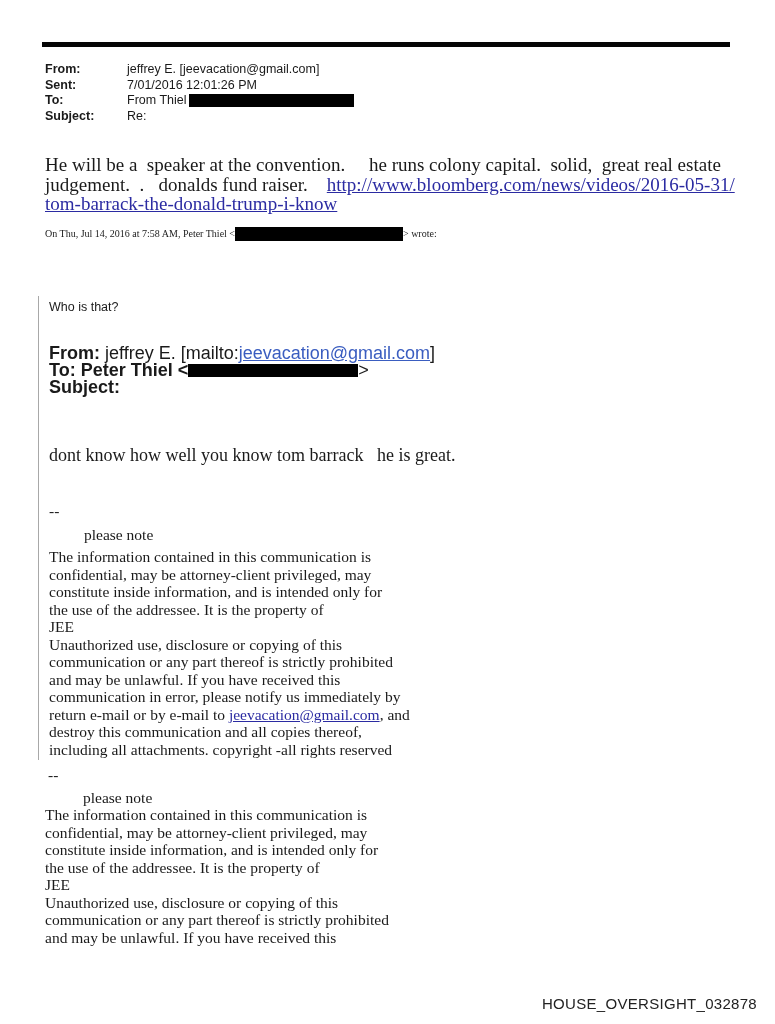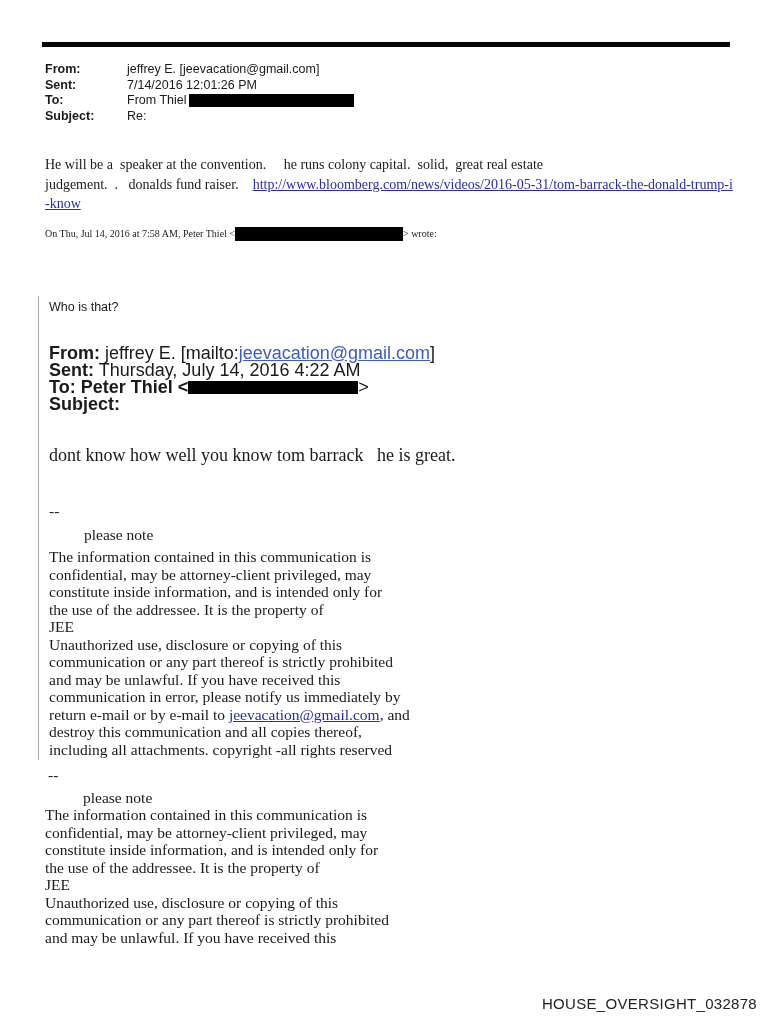--- a/index.html
+++ b/index.html
@@ -15,21 +15,21 @@
   .hdr-row{display:flex;align-items:center;}
   .hdr-label{width:62px;font-weight:bold;flex:0 0 62px;}
   .hdr-value{white-space:pre;margin-left:20px;}
 
   .redaction{display:inline-block;background:#000;vertical-align:middle;}
   .redaction.r1{width:165px;height:13px;margin-left:2px;}
   .redaction.r2{width:168px;height:14px;margin-bottom:2px;}
   .redaction.r3{width:170px;height:13px;margin-bottom:1px;}
 
   
-  .body-text{position:absolute;left:45px;top:155px;width:692px;font-size:14px;line-height:19.5px;white-space:pre-wrap;}
+  .body-text{position:absolute;left:45px;top:155px;width:692px;font-size:19px;line-height:19.5px;white-space:pre-wrap;}
   a.lnk{text-decoration:underline;cursor:pointer;}
   .lnk-serif{color:#2b2ba2;}
   .lnk-sans{color:#3a5dc0;}
   .break-url{word-break:break-all;}
 
   .reply-line{position:absolute;left:45px;top:227px;font-size:10px;white-space:pre;}
 
   
   .quote-block{position:absolute;left:38px;top:248px;width:620px;height:464px;border-left:1px solid #a8a8a8;margin-top:48px;}
   .question{position:absolute;left:10px;top:4px;font-family:"Liberation Sans","DejaVu Sans",sans-serif;font-size:12.5px;}
@@ -52,21 +52,21 @@
 
 <div class="top-rule"></div>
 
 <div class="email-header">
   <div class="hdr-row">
     <span class="hdr-label">From:</span>
     <span class="hdr-value">jeffrey E. [jeevacation@gmail.com]</span>
   </div>
   <div class="hdr-row">
     <span class="hdr-label">Sent:</span>
-    <span class="hdr-value">7/14/2016 12:01:26 PM</span>
+    <span class="hdr-value">7/01/2016 12:01:26 PM</span>
   </div>
   <div class="hdr-row">
     <span class="hdr-label">To:</span>
     <span class="hdr-value">From Thiel</span>
     <span class="redaction r1"></span>
   </div>
   <div class="hdr-row">
     <span class="hdr-label">Subject:</span>
     <span class="hdr-value">Re:</span>
   </div>
@@ -75,21 +75,20 @@
 <div class="body-text"><span>He will be a  speaker at the convention.     he runs colony capital.  solid,  great real estate
 judgement.  .   donalds fund raiser.    </span><a class="lnk lnk-serif break-url">http://www.bloomberg.com/news/videos/2016-05-31/tom-barrack-the-donald-trump-i-know</a></div>
 
 <div class="reply-line"><span>On Thu, Jul 14, 2016 at 7:58 AM, Peter Thiel &lt;</span><span class="redaction r2"></span><span>&gt; wrote:</span></div>
 
 <div class="quote-block">
   <div class="question">Who is that?</div>
 
   <div class="nested-header">
     <div><span class="nh-label">From:</span><span style="white-space:pre;"> jeffrey E. [mailto:</span><a class="lnk lnk-sans">jeevacation@gmail.com</a><span>]</span></div>
-    <div><span class="nh-label">Sent:</span><span style="white-space:pre;"> Thursday, July 14, 2016 4:22 AM</span></div>
     <div><span class="nh-label">To:</span><span style="white-space:pre;font-weight:bold;"> Peter Thiel &lt;</span><span class="redaction r3"></span><span>&gt;</span></div>
     <div><span class="nh-label">Subject:</span></div>
   </div>
 
   <div class="message">dont know how well you know tom barrack   he is great.</div>
 
   <div class="sig-dashes-1">--</div>
   <div class="please-note-1">please note</div>
 
   <div class="disclaimer-1"><span>The information contained in this communication is

